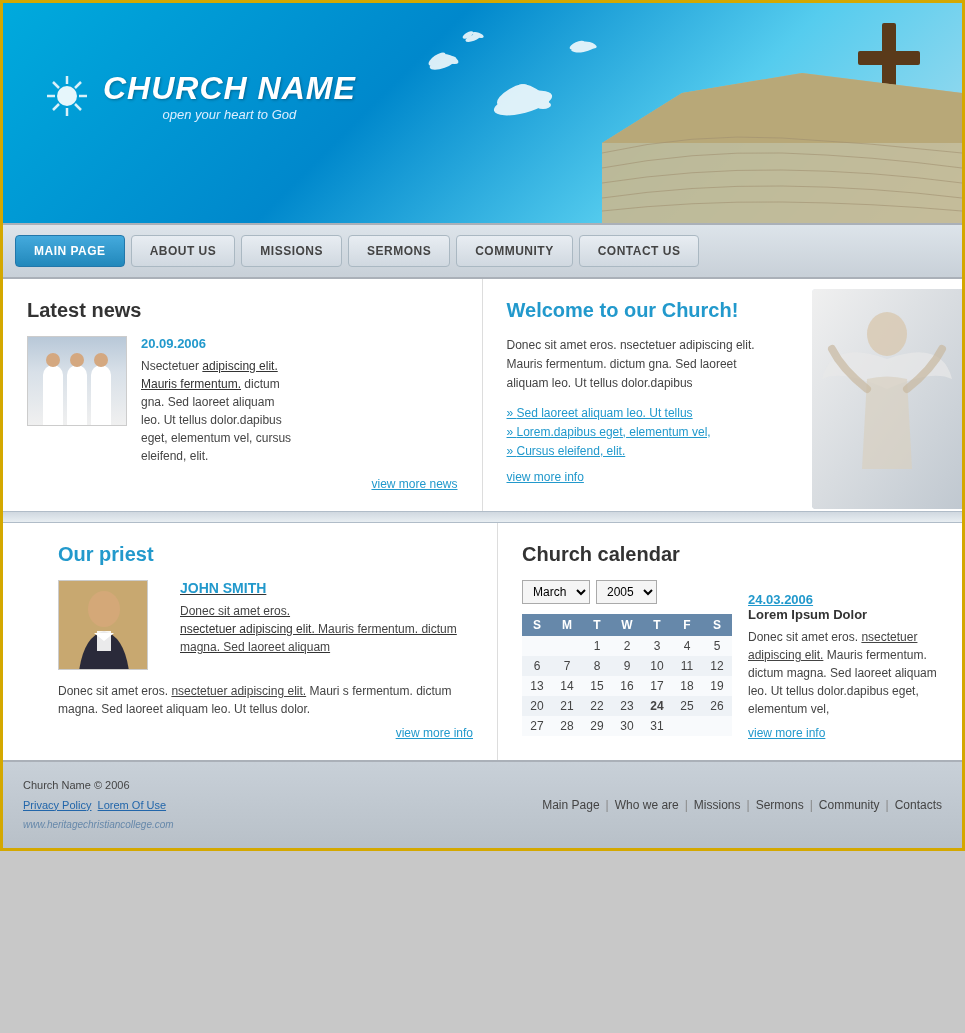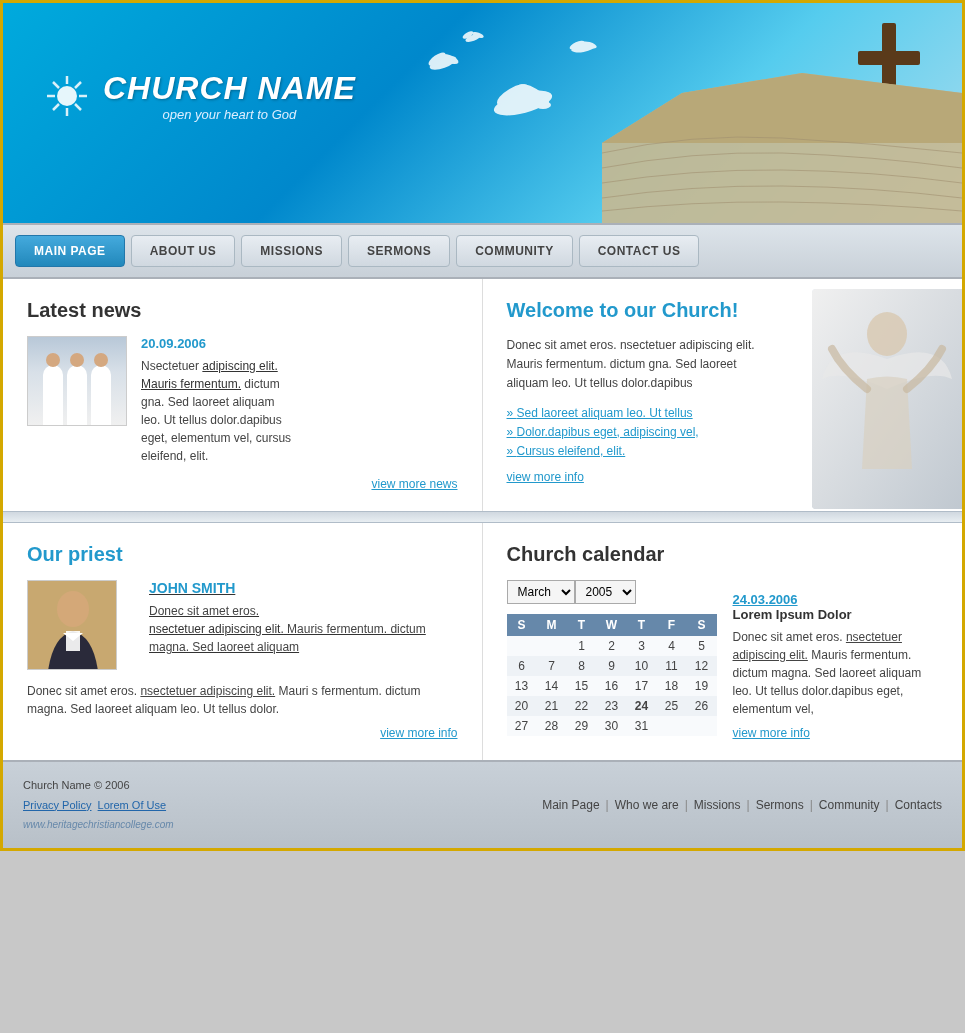--- a/index.html
+++ b/index.html
@@ -171,20 +171,21 @@
       overflow: hidden;
     }
 
     
     #divider { height: 12px; background: linear-gradient(to bottom, #d0d8e0, #e8eef2); border-top: 1px solid #b0bcc8; border-bottom: 1px solid #b0bcc8; }
 
     
     #bottom {
       display: flex;
       gap: 0;
+      padding-left: 31px;
     }
     #priest-col {
       width: 50%;
       padding: 20px 24px;
       border-right: 1px solid #ddd;
     }
     #calendar-col {
       width: 50%;
       padding: 20px 24px;
     }
@@ -205,21 +206,21 @@
       overflow: hidden;
     }
     .priest-name { color: #2299cc; font-weight: bold; font-size: 14px; margin-bottom: 6px; }
     .priest-text { font-size: 12px; line-height: 1.5; color: #444; }
     .priest-text u { color: #333; }
     .priest-bio { font-size: 12px; line-height: 1.5; color: #444; margin-top: 10px; }
 
     
     .calendar-controls {
       display: flex;
-      gap: 0;
+      gap: 6px;
       margin-bottom: 10px;
       align-items: center;
     }
     .cal-select {
       padding: 3px 6px;
       border: 1px solid #aaa;
       background: #f5f5f5;
       font-size: 12px;
       cursor: pointer;
     }
@@ -386,21 +387,21 @@
     </div>
 
     <div id="right-col">
       <div style="max-width:calc(100% - 160px);">
         <h2 class="section-title blue">Welcome to our Church!</h2>
         <div class="welcome-text">
           Donec sit amet eros. nsectetuer adipiscing elit. Mauris fermentum. dictum gna. Sed laoreet aliquam leo. Ut tellus dolor.dapibus
         </div>
         <ul class="bullet-list">
           <li>Sed laoreet aliquam leo. Ut tellus</li>
-          <li>Dolor.dapibus eget, adipiscing vel,</li>
+          <li>Lorem.dapibus eget, elementum vel,</li>
           <li>Cursus eleifend, elit.</li>
         </ul>
         <a class="view-more-link" style="text-align:left;">view more info</a>
       </div>
 
       <div class="angel-img">
         <svg width="150" height="220" viewBox="0 0 150 220">
           <defs>
             <linearGradient id="angelGrad" x1="0%" y1="0%" x2="100%" y2="100%">
               <stop offset="0%" style="stop-color:#f0f0f0"></stop>

